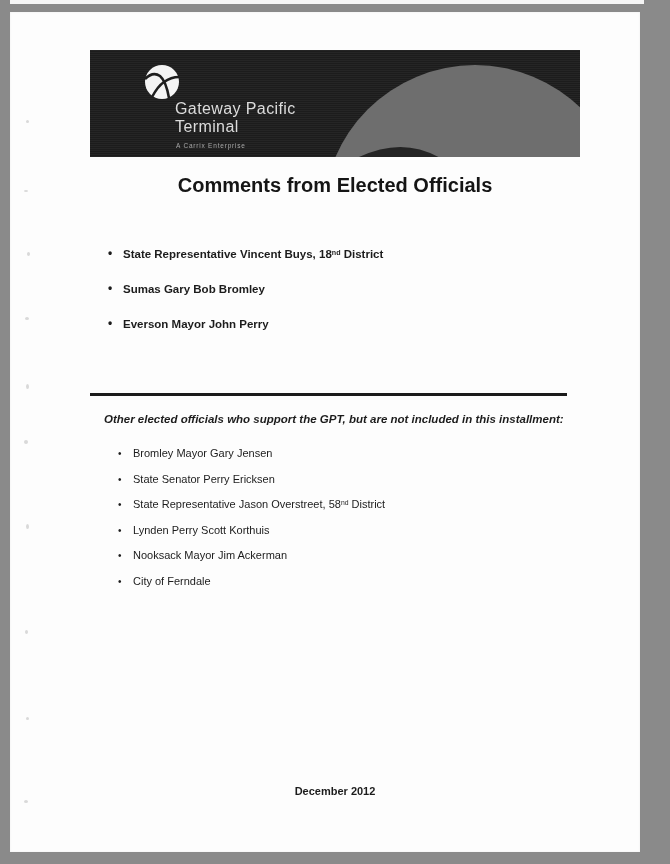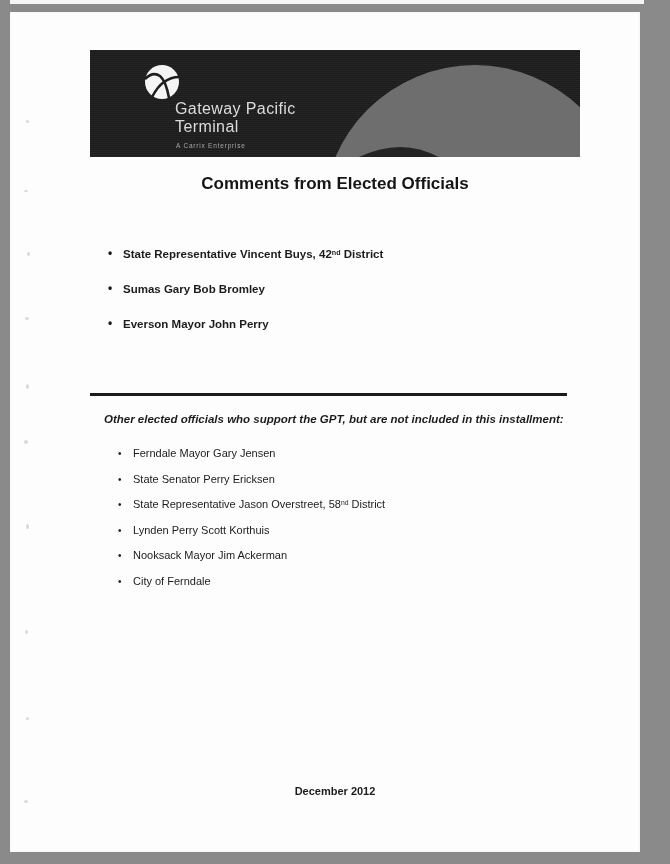--- a/index.html
+++ b/index.html
@@ -67,21 +67,21 @@
     color: #a8a8a8;
     font-size: 6.5px;
     letter-spacing: 0.8px;
   }
   
   .doc-title {
     position: absolute;
     left: 80px; top: 162px;
     width: 490px;
     text-align: center;
-    font-size: 17px;
+    font-size: 20px;
     font-weight: bold;
     color: #151515;
   }
   .list {
     position: absolute;
     list-style: none;
   }
   .list li {
     position: relative;
     color: #1c1c1c;
@@ -174,40 +174,40 @@
         <div>Terminal</div>
       </div>
       <div class="tagline">A Carrix Enterprise</div>
     </div>
 
     <div class="doc-title">Comments from Elected Officials</div>
 
     <ul class="list featured-list">
       <li>
         <span class="bullet">•</span>
-        <span>State Representative Vincent Buys, 42</span><sup class="ord">nd</sup><span> District</span>
+        <span>State Representative Vincent Buys, 18</span><sup class="ord">nd</sup><span> District</span>
       </li>
       <li>
         <span class="bullet">•</span>
         <span>Sumas Gary Bob Bromley</span><sup class="ord"></sup><span></span>
       </li>
       <li>
         <span class="bullet">•</span>
         <span>Everson Mayor John Perry</span><sup class="ord"></sup><span></span>
       </li>
     </ul>
 
     <div class="rule"></div>
 
     <div class="other-intro">Other elected officials who support the GPT, but are not included in this installment:</div>
 
     <ul class="list other-list">
       <li>
         <span class="bullet">•</span>
-        <span>Ferndale Mayor Gary Jensen</span><sup class="ord"></sup><span></span>
+        <span>Bromley Mayor Gary Jensen</span><sup class="ord"></sup><span></span>
       </li>
       <li>
         <span class="bullet">•</span>
         <span>State Senator Perry Ericksen</span><sup class="ord"></sup><span></span>
       </li>
       <li>
         <span class="bullet">•</span>
         <span>State Representative Jason Overstreet, 58</span><sup class="ord">nd</sup><span> District</span>
       </li>
       <li>

